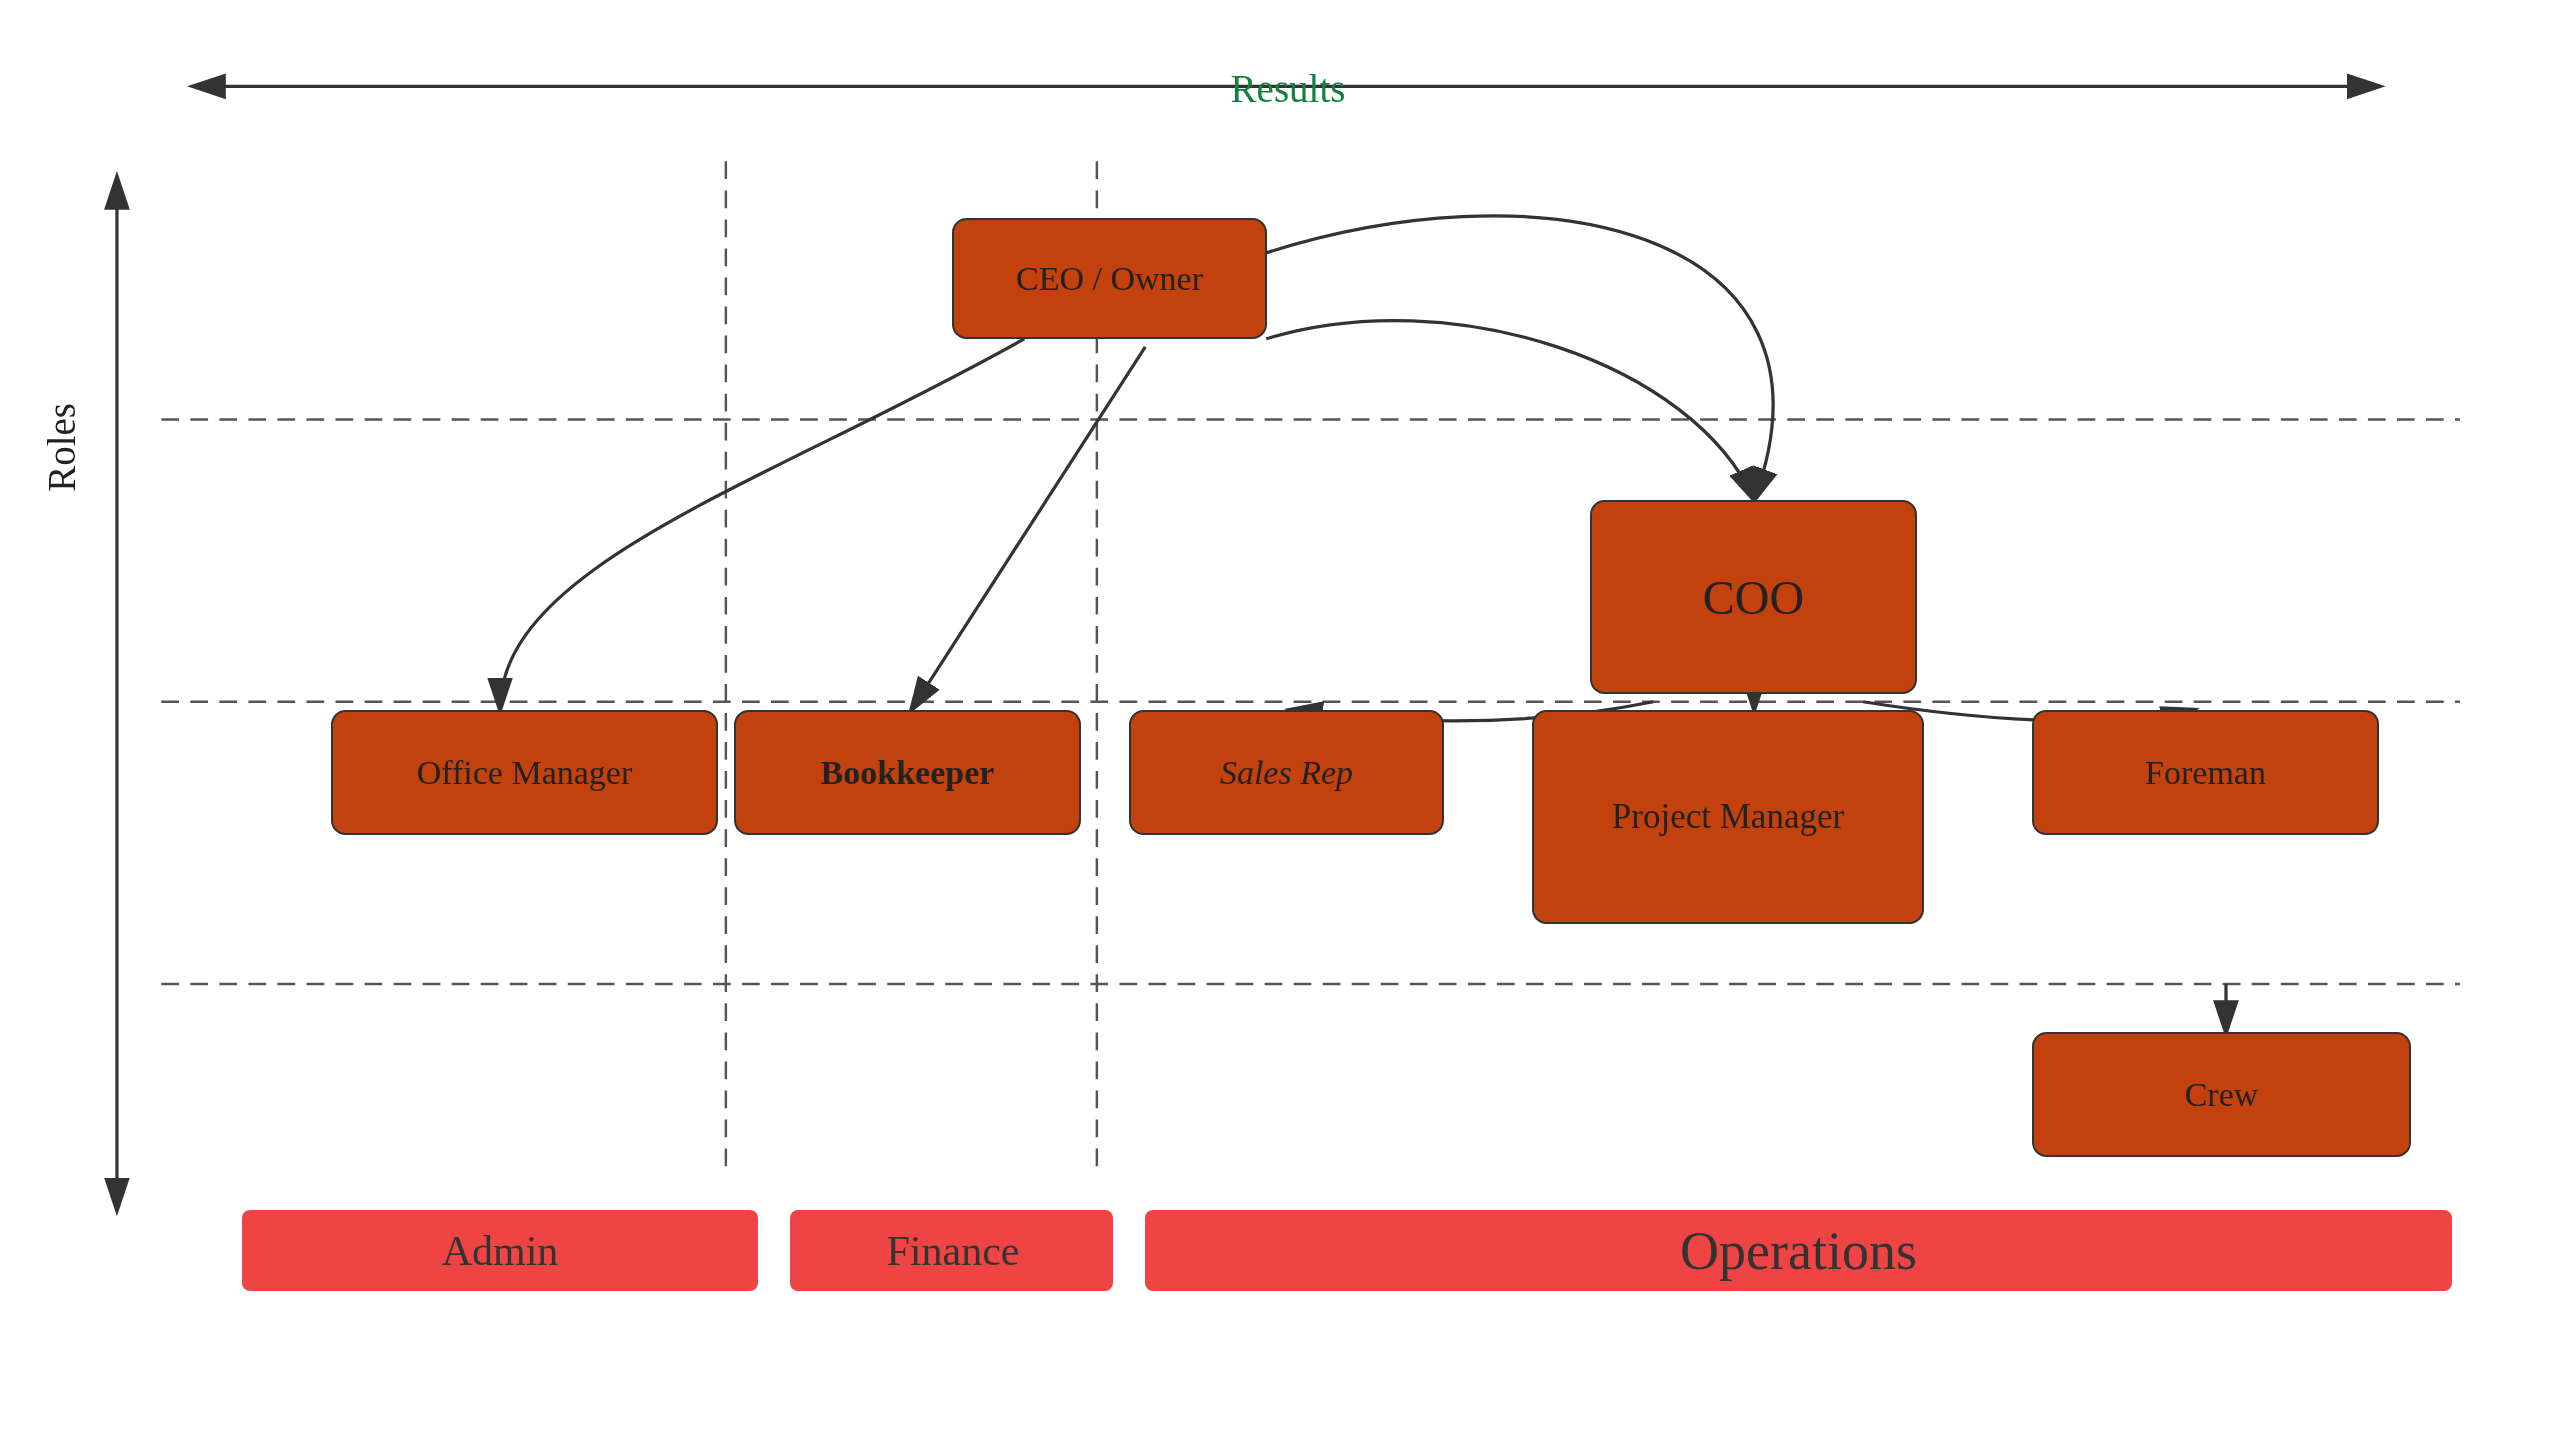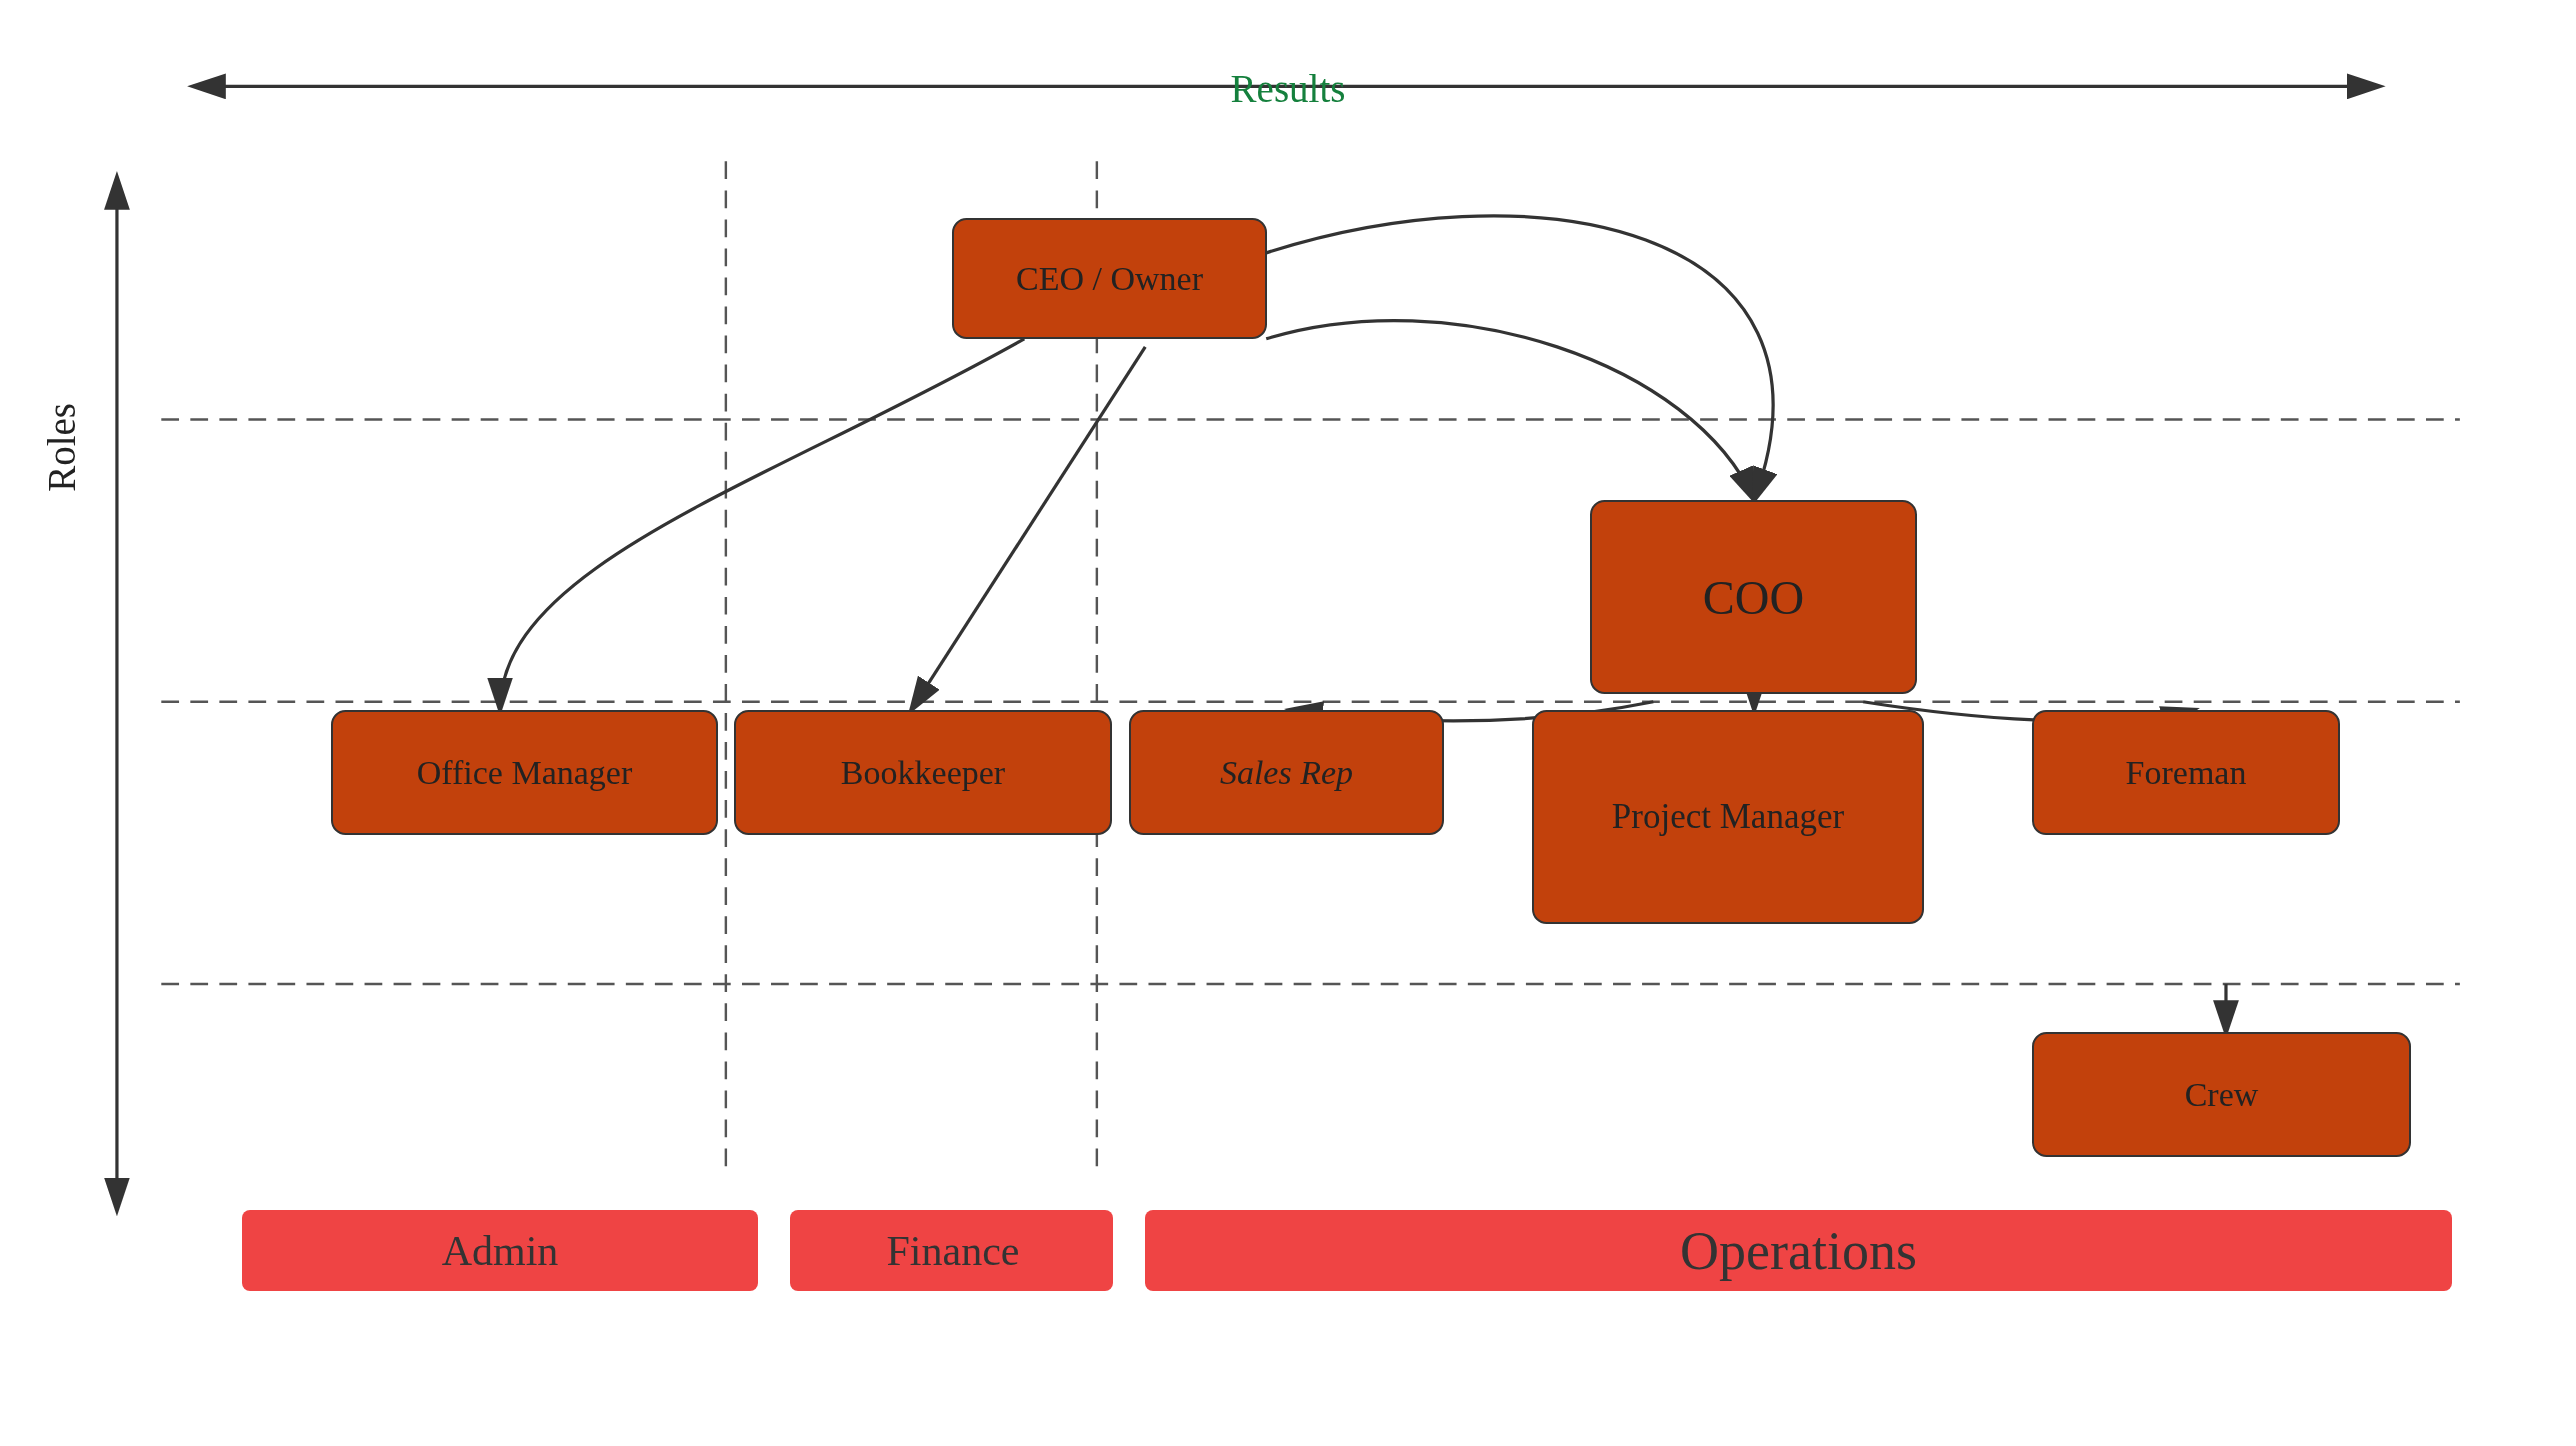--- a/index.html
+++ b/index.html
@@ -126,33 +126,33 @@
   </div>
 
   <div class="node-box" style="left: 1590px; top: 500px; width: 327px; height: 194px; font-size: 48px;">
     <span>COO</span>
   </div>
 
   <div class="node-box" style="left: 331px; top: 710px; width: 387px; height: 125px;">
     <span>Office Manager</span>
   </div>
 
-  <div class="node-box" style="left: 734px; top: 710px; width: 378px; height: 125px;">
+  <div class="node-box" style="left: 734px; top: 710px; width: 347px; height: 125px; font-weight: bold;">
     <span>Bookkeeper</span>
   </div>
 
   <div class="node-box" style="left: 1129px; top: 710px; width: 315px; height: 125px; font-style: italic;">
     <span>Sales Rep</span>
   </div>
 
   <div class="node-box" style="left: 1532px; top: 710px; width: 392px; height: 214px; font-size: 35px;">
     <span>Project Manager</span>
   </div>
 
-  <div class="node-box" style="left: 2032px; top: 710px; width: 308px; height: 125px; border-radius: 14px;">
+  <div class="node-box" style="left: 2032px; top: 710px; width: 347px; height: 125px; border-radius: 14px;">
     <span>Foreman</span>
   </div>
 
   <div class="node-box" style="left: 2032px; top: 1032px; width: 379px; height: 125px;">
     <span>Crew</span>
   </div>
 
   <div class="label-tag" style="left: 242px; top: 1210px; width: 516px; height: 81px; font-size: 42px;">
     <span>Admin</span>
   </div>

